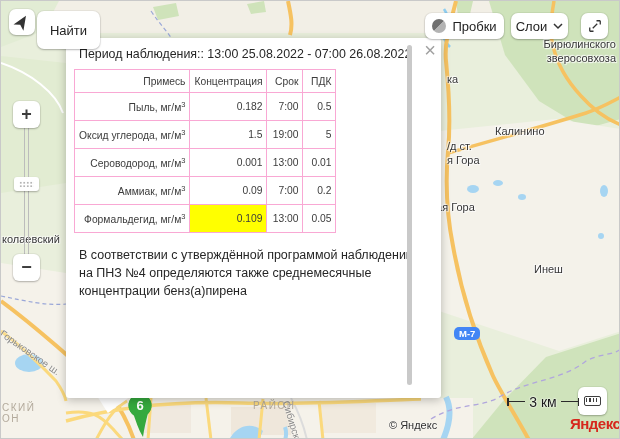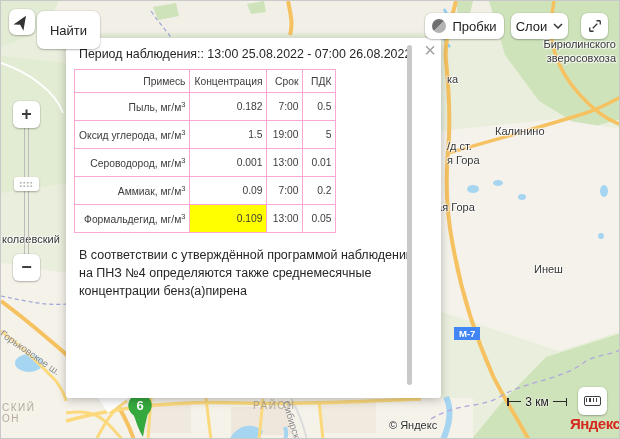--- a/index.html
+++ b/index.html
@@ -5,42 +5,42 @@
   html,body{margin:0;padding:0;background:#fff;font-family:"Liberation Sans",sans-serif;}
   .stage{position:relative;width:620px;height:439px;border:1px solid #c9c9c9;overflow:hidden;background:#e9efdc;box-sizing:border-box;}
   .stage *{box-sizing:border-box;}
   svg.map{position:absolute;left:0;top:0;z-index:0;}
 
   .maplabel{position:absolute;z-index:1;color:#353535;font-size:11px;white-space:pre-line;line-height:14px;
     text-shadow:0 0 2px #fff,0 0 2px #fff,1px 1px 1px #fff,-1px -1px 1px #fff;}
   .maplabel.small{font-size:11px;}
   .maplabel.faded{color:#b3aa9c;letter-spacing:1.5px;font-size:10px;text-shadow:none;}
   .maplabel.road{color:#8a8a8a;font-size:10px;text-shadow:0 0 2px #fff;}
-  .m7badge{position:absolute;z-index:1;color:#fff;font-size:9.5px;font-weight:bold;padding:1px 5px;border-radius:0;line-height:11px;}
+  .m7badge{position:absolute;z-index:1;color:#fff;font-size:9.5px;font-weight:bold;padding:1px 5px;border-radius:5px;line-height:11px;}
 
   .btn{position:absolute;z-index:10;background:#fff;border-radius:7px;display:flex;align-items:center;justify-content:center;
     box-shadow:0 1px 2px rgba(0,0,0,.25),0 0 0 1px rgba(0,0,0,.04);font-size:13px;color:#222;cursor:pointer;gap:6px;}
   .geo-btn{left:8px;top:8px;width:26px;height:26px;}
   .find-btn{left:36px;top:10px;width:63px;height:38px;}
   .traffic-btn{left:424px;top:12px;width:79px;height:26px;}
   .traffic-dot{width:14px;height:14px;border-radius:50%;background:linear-gradient(135deg,#6f6f6f 48%,#b3b3b3 48%);}
   .layers-btn{left:510px;top:12px;width:57px;height:26px;}
   .fs-btn{left:580px;top:12px;width:27px;height:26px;}
   .zoom-in{left:12px;top:100px;width:27px;height:27px;font-size:18px;font-weight:bold;color:#3c3c3c;border-radius:6px;}
   .zoom-out{left:12px;top:253px;width:27px;height:27px;font-size:18px;font-weight:bold;color:#3c3c3c;border-radius:6px;}
   .zoom-track{position:absolute;z-index:9;left:23px;top:127px;width:5px;height:126px;border-left:1.5px solid #bcbcbc;border-right:1.5px solid #bcbcbc;}
   .zoom-handle{position:absolute;z-index:10;left:13px;top:176px;width:25px;height:14px;background:#fff;border-radius:3px;
     box-shadow:0 1px 2px rgba(0,0,0,.3);display:flex;align-items:center;justify-content:center;}
   .zoom-handle .dots{width:15px;height:6px;background-image:radial-gradient(circle,#b5b5b5 0.9px,transparent 1.1px);background-size:3.5px 3.5px;}
   .ruler-btn{left:577px;top:386px;width:29px;height:28px;border-radius:6px;flex-direction:column;}
   .ruler-icon{width:17px;height:10px;border:1.5px solid #3f3f3f;border-radius:2px;padding-top:1px;}
   .ruler-icon .ticks{height:4px;margin:0 1px;background:repeating-linear-gradient(90deg,#3f3f3f 0 1.2px,transparent 1.2px 3.4px);}
 
-  .scalebar{position:absolute;z-index:10;left:506px;top:394px;width:60px;height:13px;display:flex;align-items:center;gap:4px;
-    color:#1a1a1a;font-size:12px;text-shadow:0 0 2px #fff,0 0 2px #fff;}
+  .scalebar{position:absolute;z-index:10;left:506px;top:394px;width:72px;height:13px;display:flex;align-items:center;gap:4px;
+    color:#1a1a1a;font-size:14px;text-shadow:0 0 2px #fff,0 0 2px #fff;}
   .scalebar .seg{flex:1;height:1.5px;background:#2a2a2a;position:relative;}
   .scalebar .seg::before{content:"";position:absolute;top:-3px;width:1.5px;height:8px;background:#2a2a2a;}
   .scalebar .seg.l::before{left:0;}
   .scalebar .seg.r::before{right:0;}
 
   .attribution{position:absolute;z-index:10;left:388px;top:418px;font-size:11px;color:#2f2f2f;
     text-shadow:0 0 2px #fff,0 0 2px #fff;display:flex;gap:6px;white-space:nowrap;flex-direction:column;}
   .attribution .terms{text-decoration:underline;cursor:pointer;}
   .ylogo{position:absolute;z-index:10;left:569px;top:414px;font-size:15px;font-weight:bold;letter-spacing:-0.5px;cursor:pointer;}
 

